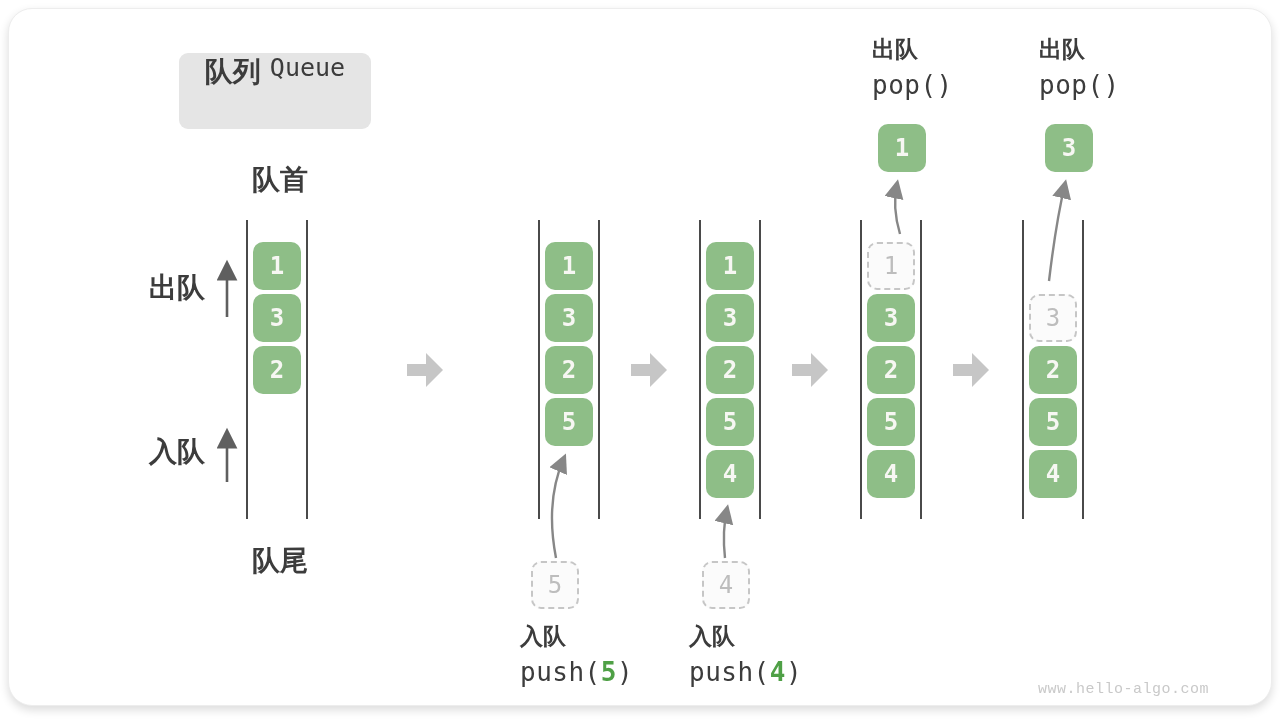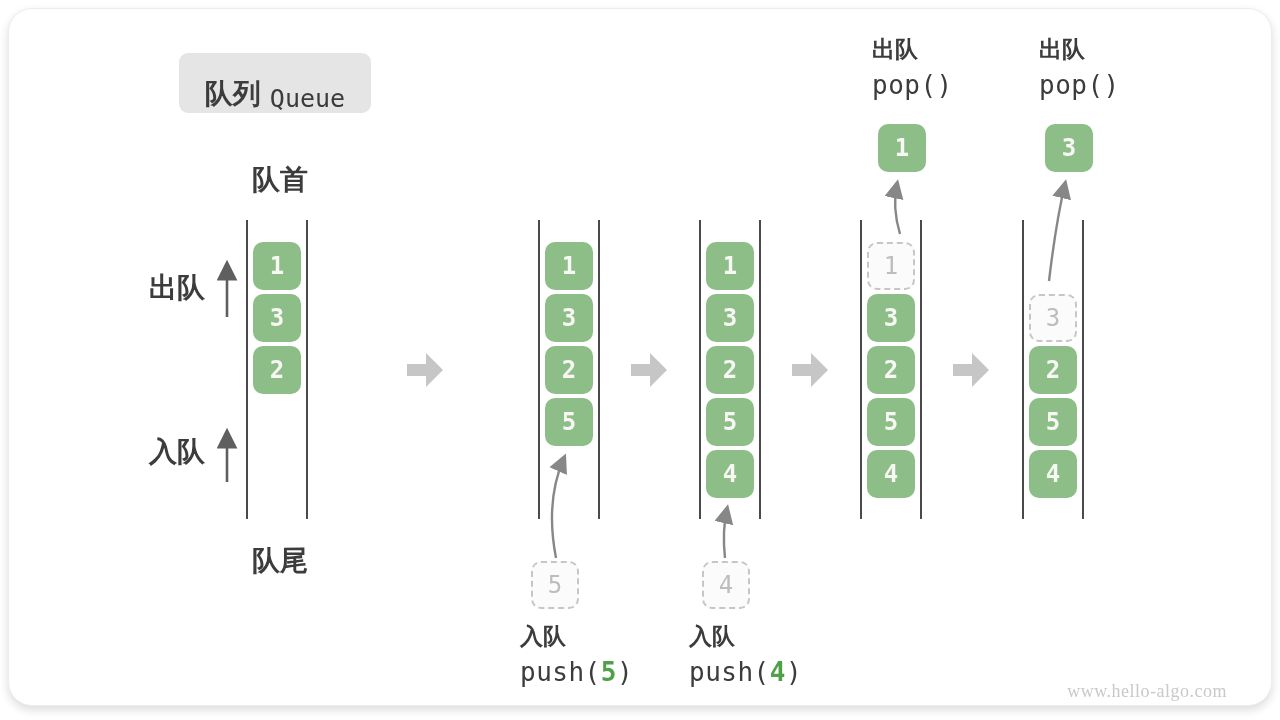--- a/index.html
+++ b/index.html
@@ -19,23 +19,23 @@
   }
   *{margin:0;padding:0;box-sizing:border-box;}
   html,body{width:1280px;height:720px;background:#ffffff;font-family:"Liberation Sans",sans-serif;}
   .canvas{position:relative;width:1280px;height:720px;overflow:hidden;background:#ffffff;}
   .card{
     position:absolute;left:8px;top:8px;width:1264px;height:698px;
     background:#ffffff;border:1px solid #ededed;border-radius:24px;
     box-shadow:0 4px 10px rgba(0,0,0,0.14);
   }
   .title-box{
-    position:absolute;left:170px;top:44px;width:192px;height:60px;
+    position:absolute;left:170px;top:44px;width:192px;height:76px;
     background:var(--title-bg);border-radius:9px;
-    display:flex;align-items:flex-end;justify-content:center;gap:9px;
+    display:flex;align-items:flex-start;justify-content:center;gap:9px;
   }
   .title-zh{font-size:28px;font-weight:700;color:var(--text-dark);}
   .title-en{font-family:"DejaVu Sans Mono",monospace;font-size:25px;font-weight:500;color:var(--text-dark);}
   .cjk-label{position:absolute;font-size:28px;font-weight:700;color:var(--text-dark);line-height:1.15;white-space:nowrap;}
   .overlay{position:absolute;left:0;top:0;width:1280px;height:720px;pointer-events:none;}
   .wall{position:absolute;width:2px;background:var(--wall);}
   .box{
     position:absolute;width:48px;height:48px;border-radius:10px;
     background:var(--box-green);color:var(--box-digit);
     display:flex;align-items:center;justify-content:center;
@@ -44,22 +44,22 @@
   .box.ghost{
     background:var(--ghost-bg);
     border:2px dashed var(--ghost-border);
     color:var(--ghost-digit);font-weight:400;
   }
   .op{position:absolute;display:flex;flex-direction:column;gap:6px;white-space:nowrap;}
   .op-title{font-size:23px;font-weight:600;color:var(--text-dark);line-height:1.2;}
   .op-code{font-family:"DejaVu Sans Mono",monospace;font-size:26px;font-weight:500;color:var(--text-dark);line-height:1.2;letter-spacing:0.5px;}
   .op-code .green{color:var(--accent-green);font-weight:700;}
   .watermark{
-    position:absolute;right:44px;top:672px;
-    font-family:Liberation Serif, serif;font-size:18px;color:var(--watermark);letter-spacing:0.5px;
+    position:absolute;right:62px;top:672px;
+    font-family:Liberation Mono, monospace;font-size:15px;color:var(--watermark);letter-spacing:0.5px;
   }
 </style>
 </head>
 <body>
 
 <div class="canvas">
   <div class="card">
 
     <svg class="overlay" viewBox="0 0 1280 720">
       <defs>

